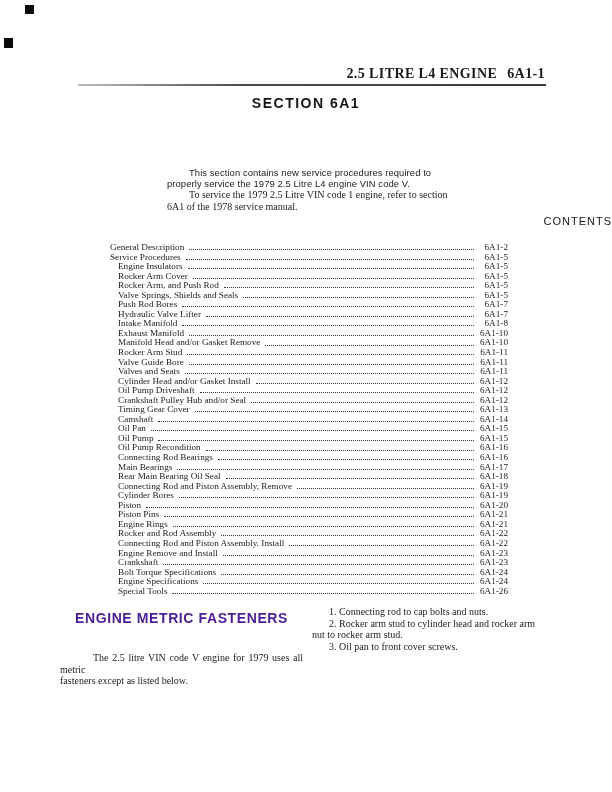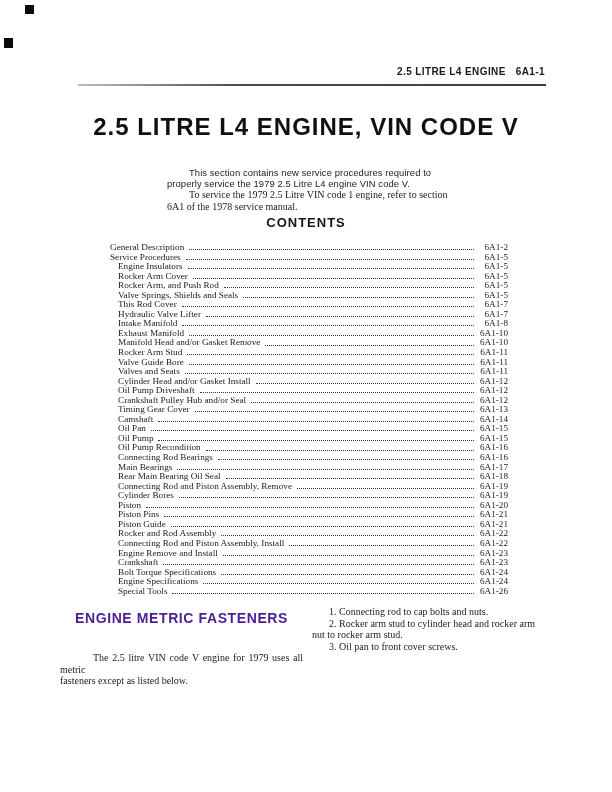--- a/index.html
+++ b/index.html
@@ -5,42 +5,42 @@
   * { margin:0; padding:0; box-sizing:border-box; }
   html,body { background:#ffffff; }
   .sheet { position:relative; width:612px; height:792px; background:#ffffff;
            overflow:hidden; font-family:"Liberation Serif", serif; color:#1f1f1f; }
 
   .mark { position:absolute; background:#0a0a0a; }
   .mark-top { left:25px; top:5px; width:9px; height:9px; }
   .mark-left { left:4px; top:38px; width:9px; height:10px; }
 
   .running-head { position:absolute; top:66px; right:67px; display:flex; gap:10px;
-                  font-family:Liberation Sans, sans-serif; font-weight:bold;
-                  font-size:10px; letter-spacing:.4px; color:#1a1a1a; }
+                  font-family:Liberation Serif, serif; font-weight:bold;
+                  font-size:14px; letter-spacing:.4px; color:#1a1a1a; }
   .rule { position:absolute; left:78px; top:84px; width:468px; height:2px;
           background:linear-gradient(to right,#bdbdbd,#4a4a4a 35%,#3c3c3c); }
 
   .section-label { position:absolute; top:95px; left:0; width:100%; text-align:center;
                    font-family:"Liberation Sans", sans-serif; font-weight:bold;
                    font-size:14px; letter-spacing:1.5px; color:#161616; }
   .page-title { position:absolute; top:113px; left:0; width:100%; text-align:center;
                 font-family:"Liberation Sans", sans-serif; font-weight:bold;
                 font-size:24px; letter-spacing:1px; color:#101010; }
 
   .intro { position:absolute; left:167px; top:167px; width:295px; }
   .intro-bold { font-family:"Liberation Sans", sans-serif; font-weight:normal;
                 font-size:9.4px; line-height:11px; letter-spacing:.1px;
                 text-align:justify; white-space:pre-line; text-indent:22px; color:#1a1a1a; }
   .intro-serif { font-size:10px; line-height:11.5px; text-align:justify;
                  white-space:pre-line; text-indent:22px; color:#222222; }
 
-  .contents-heading { position:absolute; top:215px; left:0; width:100%; text-align:center;
-                      font-family:"Liberation Sans", sans-serif; font-weight:bold;
-                      font-size:13px; letter-spacing:1px; color:#161616; }
+  .contents-heading { position:absolute; top:215px; left:0; width:100%; text-align:right;
+                      font-family:"Liberation Sans", sans-serif; font-weight:normal;
+                      font-size:11px; letter-spacing:1px; color:#161616; }
 
   .toc { position:absolute; left:110px; top:243px; width:398px; }
   .toc-row { display:flex; height:9.55px; font-size:9.2px; line-height:9.55px; color:#222222; }
   .toc-row.sub { padding-left:8px; }
   .toc-title { white-space:nowrap; }
   .toc-dots { flex:1; align-self:flex-end; height:0;
               margin:0 4px 2.5px 5px; border-bottom:1px dotted #3a3a3a; }
   .toc-page { width:30px; text-align:right; white-space:nowrap; }
 
   .fasteners-left { position:absolute; left:60px; top:610px; width:243px; }
@@ -60,21 +60,21 @@
 
   <div class="mark mark-top"></div>
   <div class="mark mark-left"></div>
 
   <div class="running-head">
     <span>2.5 LITRE L4 ENGINE</span>
     <span>6A1-1</span>
   </div>
   <div class="rule"></div>
 
-  <div class="page-title">2.5 LITRE L4 ENGINE, VIN CODE V</div>
+  <div class="section-label">SECTION 6A1</div>
 
   <div class="intro">
     <p class="intro-bold">This section contains new service procedures required to
 properly service the 1979 2.5 Litre L4 engine VIN code V.</p>
     <p class="intro-serif">To service the 1979 2.5 Litre VIN code 1 engine, refer to section
 6A1 of the 1978 service manual.</p>
   </div>
 
   <div class="contents-heading">CONTENTS</div>
 
@@ -103,21 +103,21 @@
         <span class="toc-title">Rocker Arm, and Push Rod</span>
         <span class="toc-dots"></span>
         <span class="toc-page">6A1-5</span>
       </div>
       <div class="toc-row sub">
         <span class="toc-title">Valve Springs, Shields and Seals</span>
         <span class="toc-dots"></span>
         <span class="toc-page">6A1-5</span>
       </div>
       <div class="toc-row sub">
-        <span class="toc-title">This Rod Cover</span>
+        <span class="toc-title">Push Rod Bores</span>
         <span class="toc-dots"></span>
         <span class="toc-page">6A1-7</span>
       </div>
       <div class="toc-row sub">
         <span class="toc-title">Hydraulic Valve Lifter</span>
         <span class="toc-dots"></span>
         <span class="toc-page">6A1-7</span>
       </div>
       <div class="toc-row sub">
         <span class="toc-title">Intake Manifold</span>
@@ -218,21 +218,21 @@
         <span class="toc-title">Piston</span>
         <span class="toc-dots"></span>
         <span class="toc-page">6A1-20</span>
       </div>
       <div class="toc-row sub">
         <span class="toc-title">Piston Pins</span>
         <span class="toc-dots"></span>
         <span class="toc-page">6A1-21</span>
       </div>
       <div class="toc-row sub">
-        <span class="toc-title">Piston Guide</span>
+        <span class="toc-title">Engine Rings</span>
         <span class="toc-dots"></span>
         <span class="toc-page">6A1-21</span>
       </div>
       <div class="toc-row sub">
         <span class="toc-title">Rocker and Rod Assembly</span>
         <span class="toc-dots"></span>
         <span class="toc-page">6A1-22</span>
       </div>
       <div class="toc-row sub">
         <span class="toc-title">Connecting Rod and Piston Assembly, Install</span>

